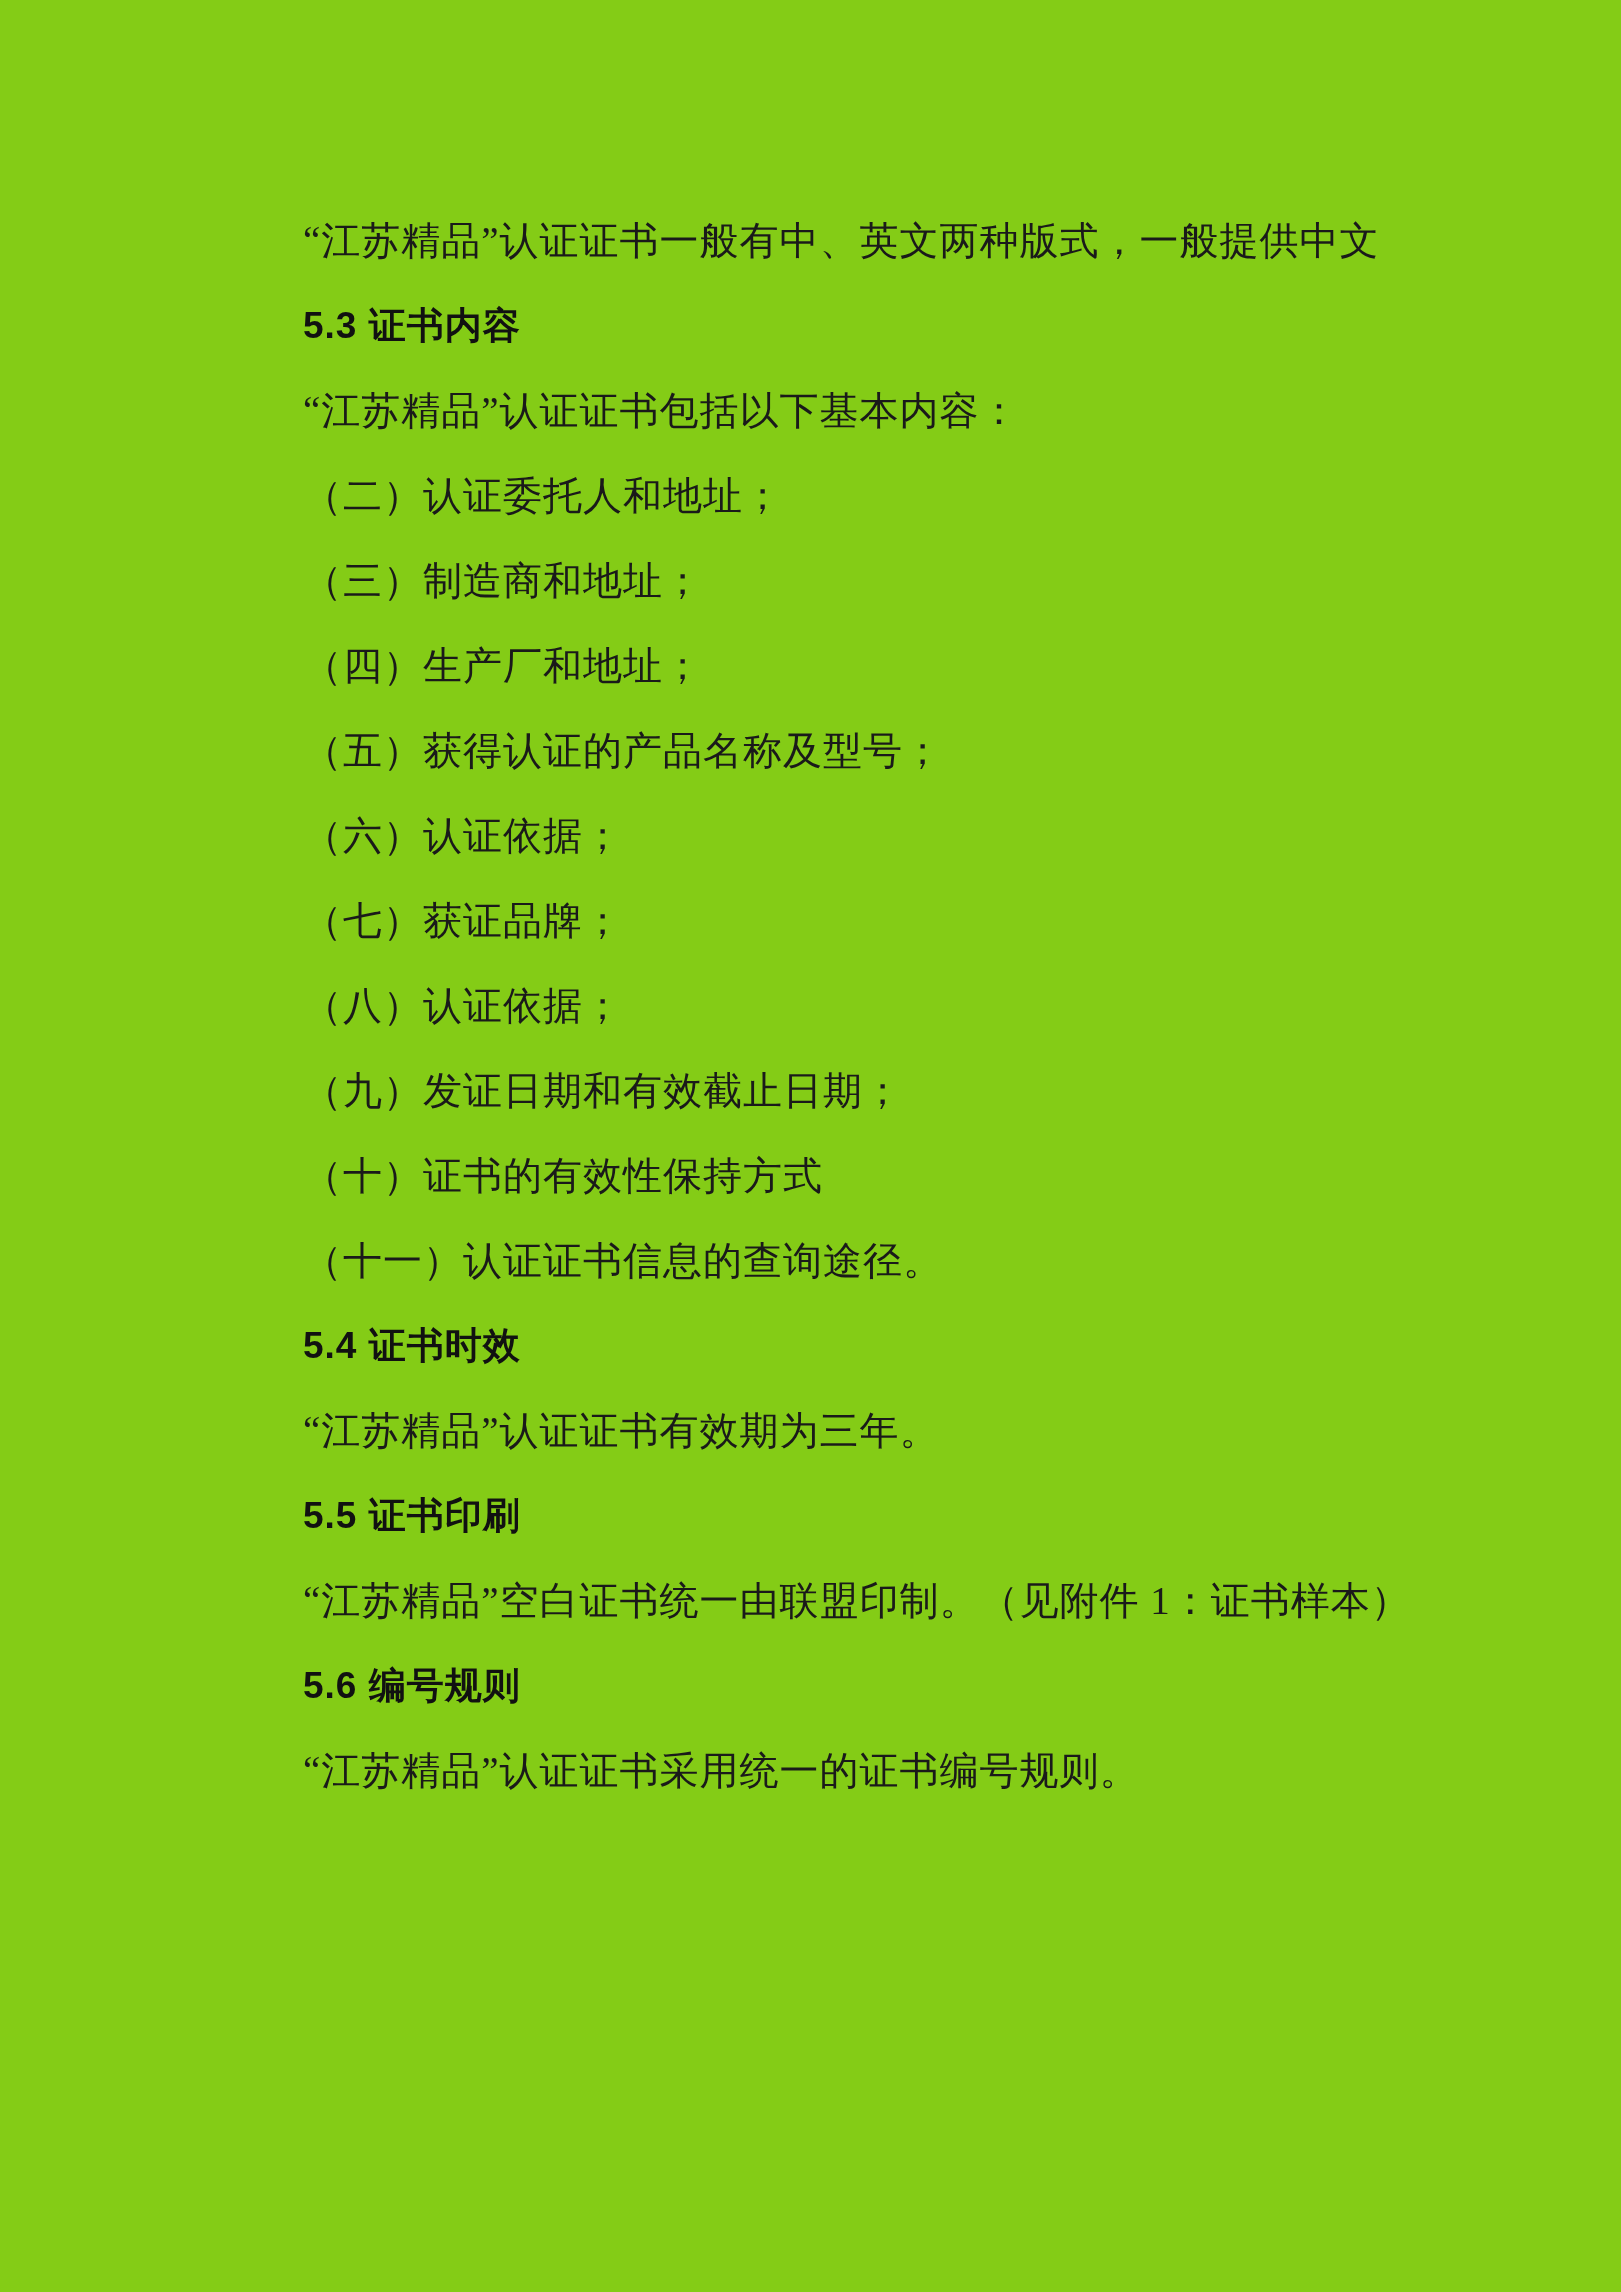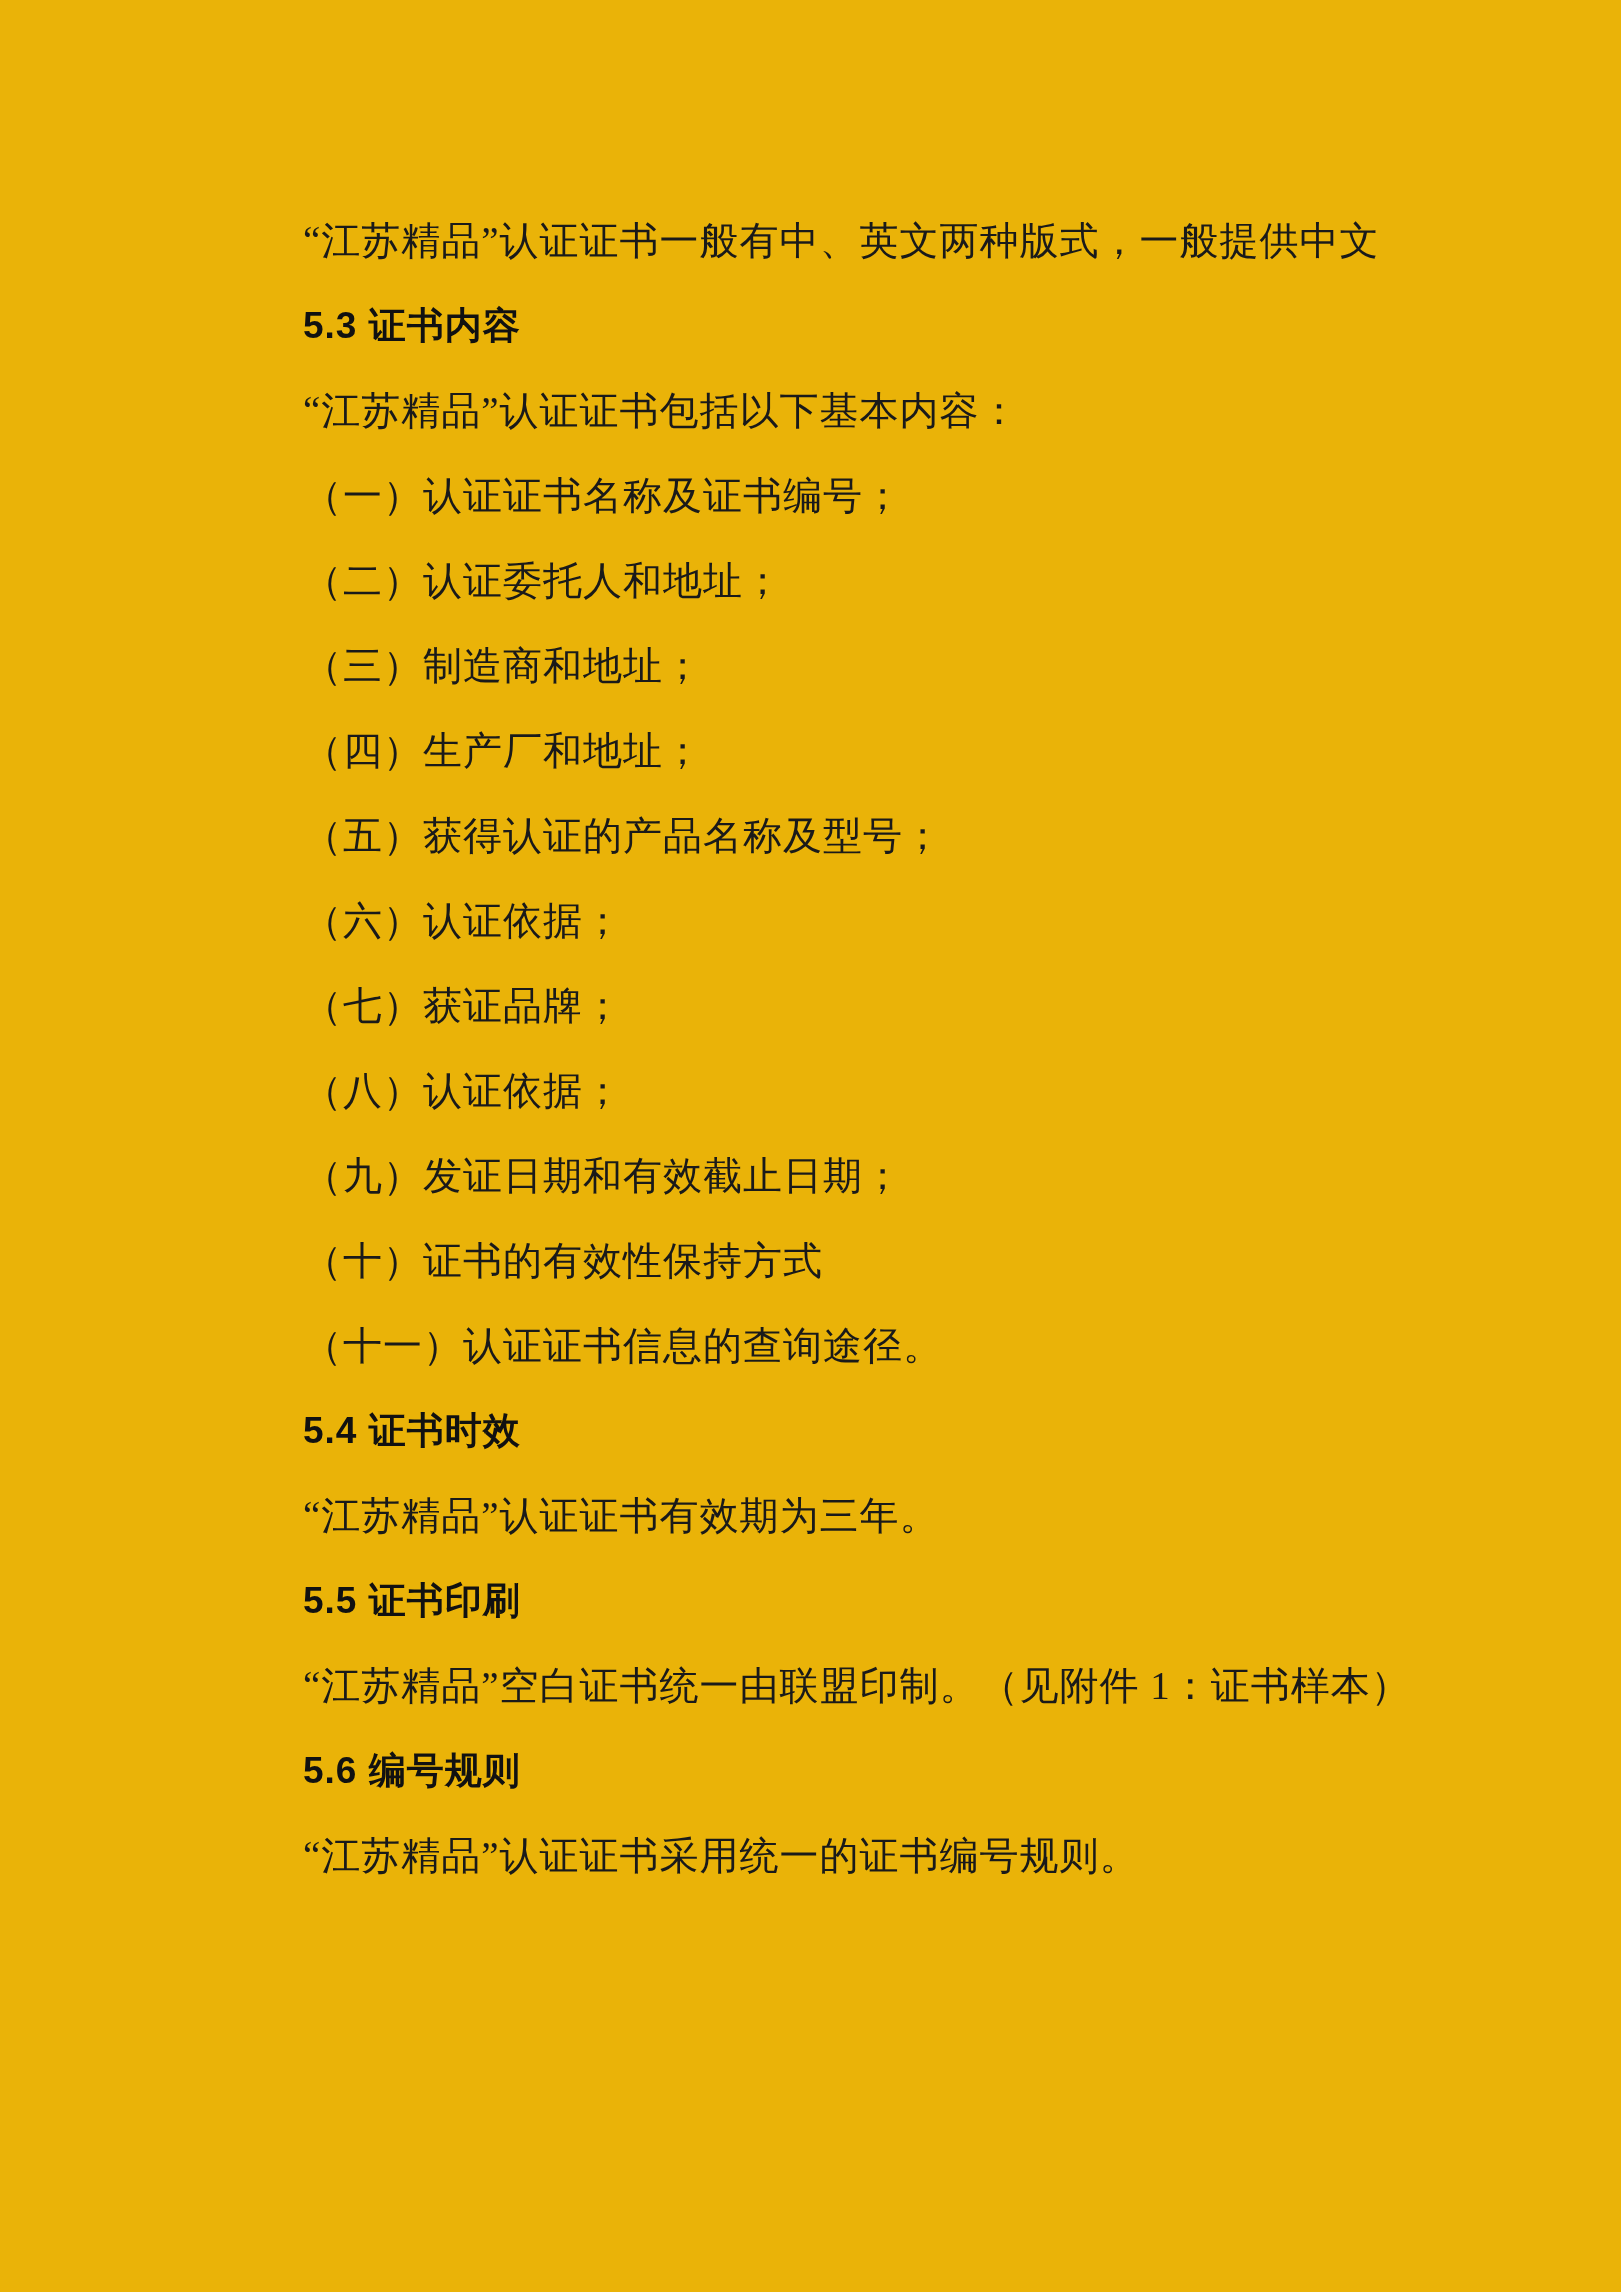--- a/index.html
+++ b/index.html
@@ -5,21 +5,21 @@
 <style>
   html, body {
     margin: 0;
     padding: 0;
     background: #ffffff;
   }
   .page {
     position: relative;
     width: 1621px;
     height: 2293px;
-    background: #eab308;
+    background: #84cc16;
     overflow: hidden;
   }
   .content {
     position: absolute;
     left: 225px;
     top: 198px;
     width: 1176px;
   }
   .line {
     font-family: "Liberation Serif", "DejaVu Serif", serif;
@@ -44,21 +44,20 @@
 <body>
 
 <div class="page">
   <div class="content">
 
     <div class="line indent">“江苏精品”认证证书一般有中、英文两种版式，一般提供中文</div>
 
     <div class="line indent heading">5.3 证书内容</div>
     <div class="line indent">“江苏精品”认证证书包括以下基本内容：</div>
 
-    <div class="line indent">（一）认证证书名称及证书编号；</div>
     <div class="line indent">（二）认证委托人和地址；</div>
     <div class="line indent">（三）制造商和地址；</div>
     <div class="line indent">（四）生产厂和地址；</div>
     <div class="line indent">（五）获得认证的产品名称及型号；</div>
     <div class="line indent">（六）认证依据；</div>
     <div class="line indent">（七）获证品牌；</div>
     <div class="line indent">（八）认证依据；</div>
     <div class="line indent">（九）发证日期和有效截止日期；</div>
     <div class="line indent">（十）证书的有效性保持方式</div>
     <div class="line indent">（十一）认证证书信息的查询途径。</div>

